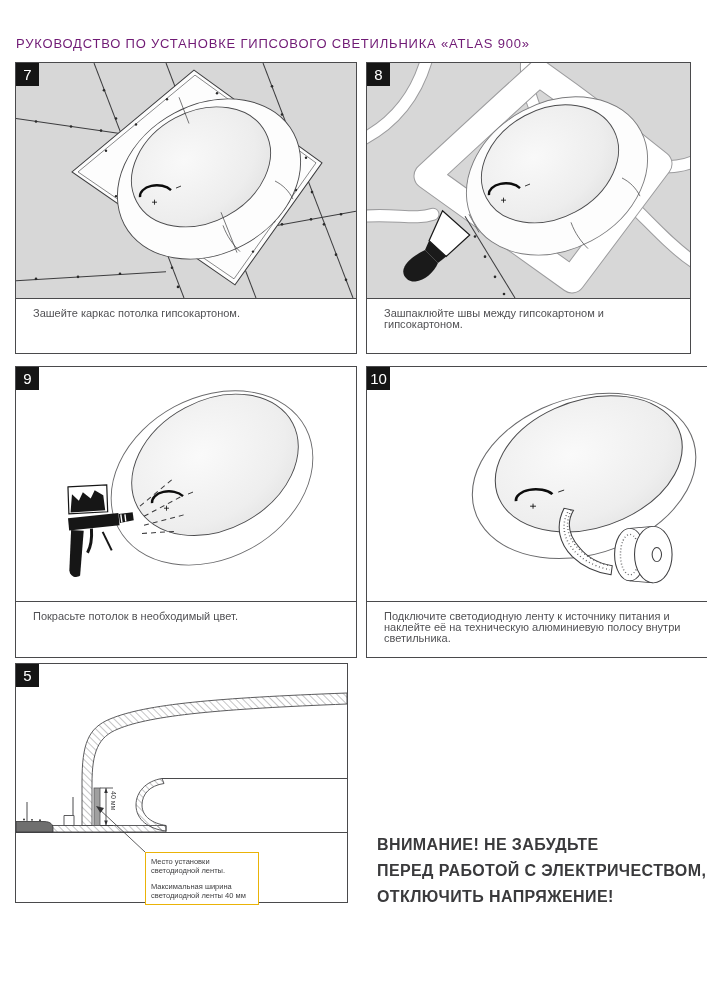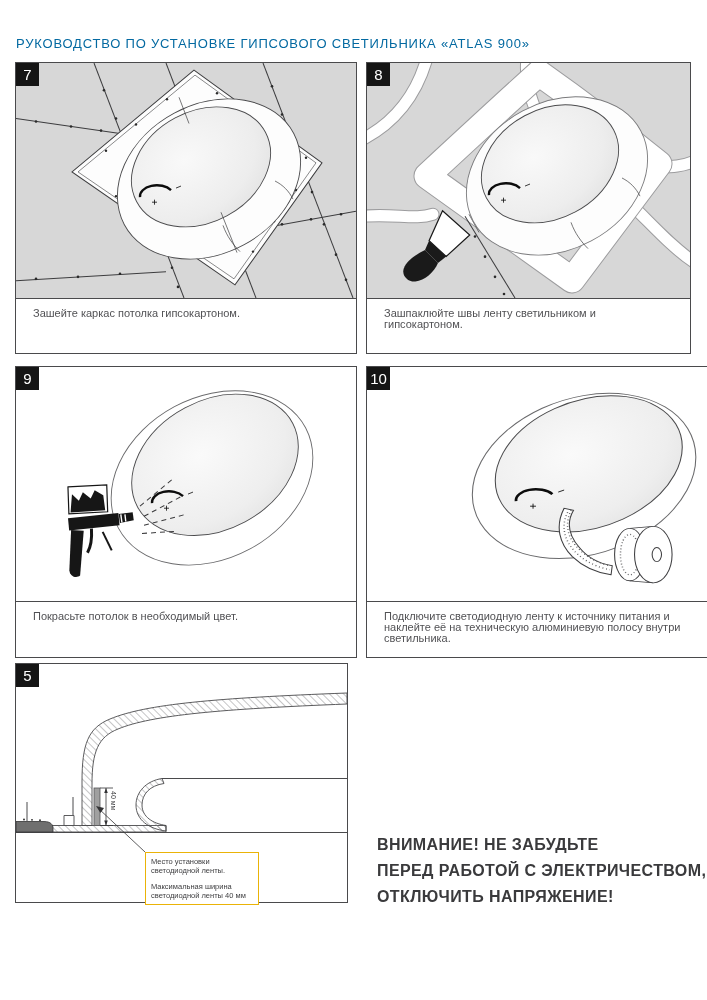--- a/index.html
+++ b/index.html
@@ -2,21 +2,21 @@
 <html><head>
 <meta charset="utf-8">
 <style>
   html,body{margin:0;padding:0;}
   body{
     width:707px;height:1000px;position:relative;background:#ffffff;
     font-family:"Liberation Sans",sans-serif;overflow:hidden;
   }
   .page-title{
     position:absolute;left:16px;top:36px;font-size:13px;letter-spacing:.8px;
-    color:#0369a1;white-space:nowrap;
+    color:#701a75;white-space:nowrap;
   }
   .panel{
     position:absolute;box-sizing:border-box;border:1px solid #4a4a4c;background:#fff;
   }
   .illus{position:relative;border-bottom:1px solid #4a4a4c;overflow:hidden;}
   .illus svg{display:block;width:100%;height:100%;}
   .badge{
     position:absolute;left:0;top:0;min-width:23px;height:23px;background:#151515;
     color:#ffffff;font-size:15px;line-height:23px;text-align:center;padding:0 3px;
     box-sizing:border-box;z-index:5;
@@ -170,21 +170,21 @@
         <path d="M-16,3 A17,11 0 0 1 15,-4" stroke="#0c0c0c" stroke-width="2.4" fill="none"></path>
         <path d="M-4,8 h5 M-1.5,5.5 v5 M20,-6 l5,-2" stroke="#0c0c0c" stroke-width="0.8" fill="none"></path>
       </g>
       <g transform="translate(62,192) rotate(35)">
         <path d="M-15,-45 L21,-41 L14,-10 L-9,-13 Z" fill="#ffffff" stroke="#1a1a1a" stroke-width="1.2"></path>
         <path d="M-9,-13 L14,-10 L11,0 L-7,-3 Z" fill="#1a1a1a"></path>
         <path d="M-7,-3 L11,0 C13,10 10,22 3,28 C-3,33 -12,31 -14,24 C-16,16 -12,6 -7,-3 Z" fill="#1a1a1a"></path>
       </g>
     </svg>
   </div>
-  <div class="caption">Зашпаклюйте швы ленту светильником и гипсокартоном.</div>
+  <div class="caption">Зашпаклюйте швы между гипсокартоном и гипсокартоном.</div>
 </div>
 
 <div class="panel" style="left:15px;top:366px;width:342px;height:292px;">
   <div class="badge">9</div>
   <div class="illus" style="height:234px;">
     <svg viewBox="0 0 340 232" preserveAspectRatio="none">
       <defs>
         <radialGradient id="g9" cx="45%" cy="38%" r="78%">
           <stop offset="0%" stop-color="#fafafa"></stop>
             <stop offset="65%" stop-color="#eeeeee"></stop>

